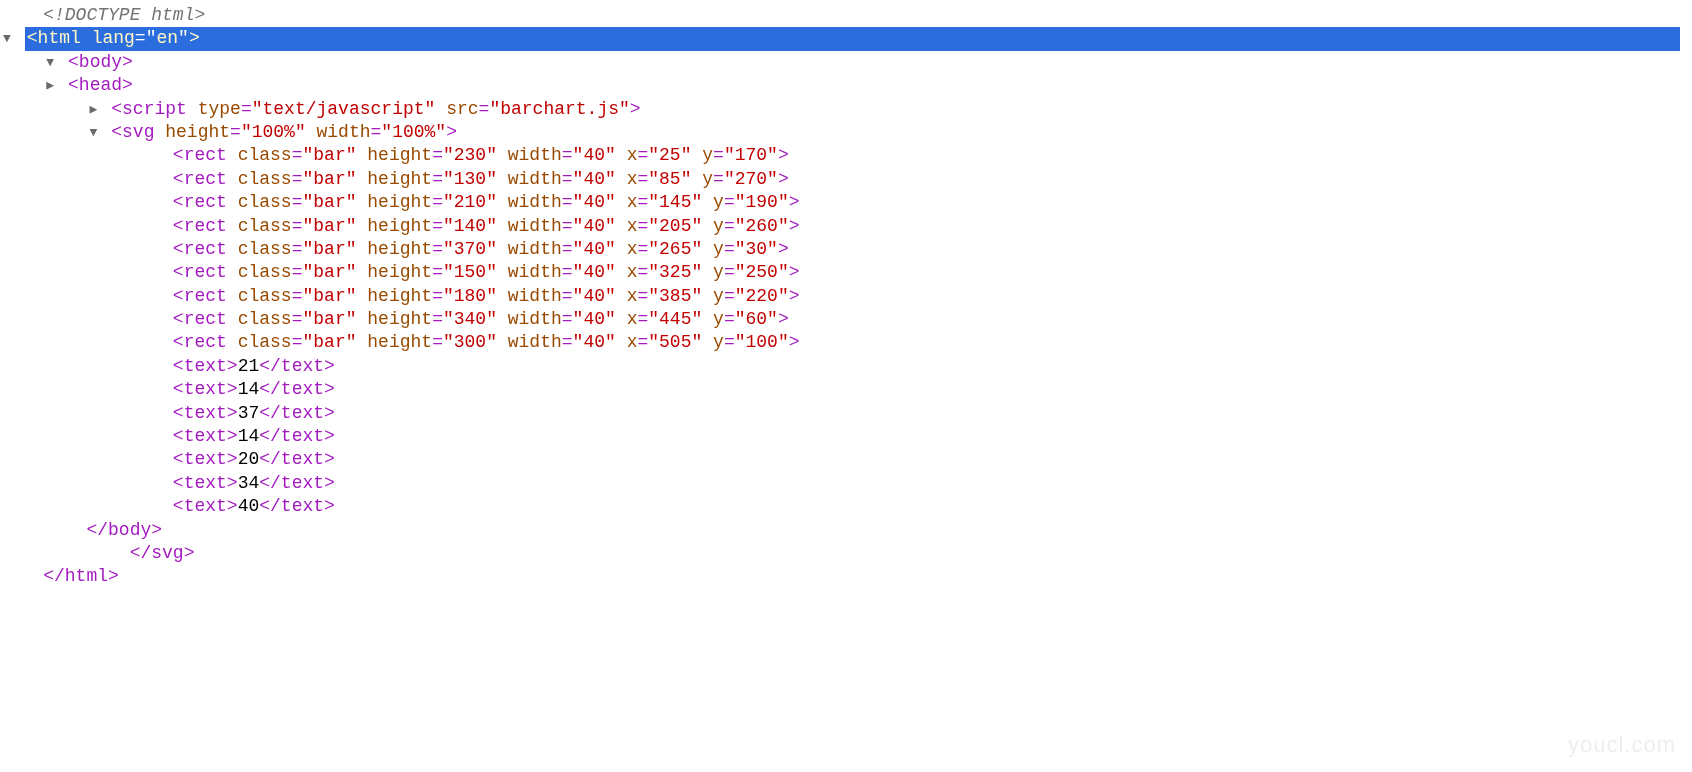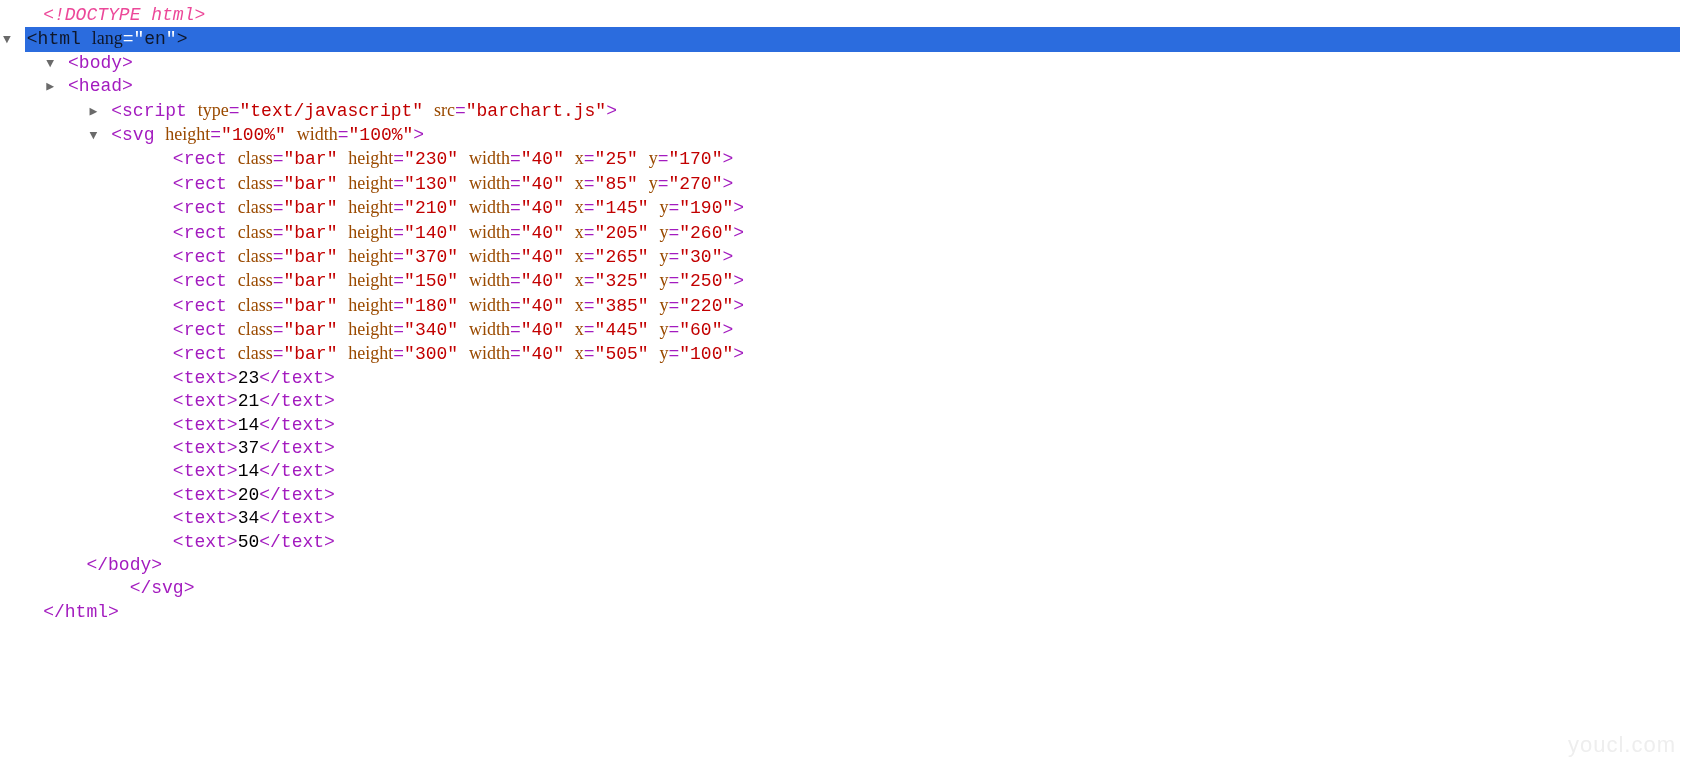--- a/index.html
+++ b/index.html
@@ -21,24 +21,24 @@
     text-align: center;
     color: #6a6a6a;
     font-size: 13px;
     cursor: pointer;
     user-select: none;
     vertical-align: 1px;
   }
   .disclosure.right::before { content: "▶"; }
   .disclosure.down::before { content: "▼"; }
   .tag { color: #a31bbf; }
-  .attr-name { color: #9a4a00; font-family: Liberation Serif, serif; }
+  .attr-name { color: #9a4a00; }
   .attr-val { color: #1a1aff; }
   .red-val { color: #c20000; }
-  .doctype { color: #ec4899; font-style: italic; }
+  .doctype { color: #737373; font-style: italic; }
   .txt { color: #000; }
   .watermark {
     position: fixed;
     right: 16px;
     bottom: 12px;
     color: #eee;
     font-family: Arial, sans-serif;
     font-size: 22px;
     letter-spacing: 1px;
   }
@@ -47,47 +47,46 @@
     display: flex;
     align-items: center;
   }
   .hl-bar {
     background: #2b6cde;
     color: #fff;
     flex: 1;
     margin-right: 12px;
     padding-left: 2px;
   }
-  .hl-bar .tag, .hl-bar .attr-name, .hl-bar .attr-val { color: #0f172a; }
+  .hl-bar .tag, .hl-bar .attr-name, .hl-bar .attr-val { color: #fef9c3; }
 </style>
 </head>
 <body>
 
 <div id="tree">
     <div class="line"><span class="indent">    </span><span class="doctype">&lt;!DOCTYPE html&gt;</span></div>
     <div class="line hl-wrapper"><span><span class="disclosure down"></span><span> </span></span><span class="hl-bar"><span class="tag">&lt;html</span><span> </span><span class="attr-name">lang</span><span>="</span><span class="attr-val">en</span><span>"</span><span class="tag">&gt;</span></span></div>
     <div class="line"><span class="indent">    </span><span class="disclosure down"></span><span> </span><span class="tag">&lt;body&gt;</span></div>
     <div class="line"><span class="indent">    </span><span class="disclosure right"></span><span> </span><span class="tag">&lt;head&gt;</span></div>
     <div class="line"><span class="indent">        </span><span class="disclosure right"></span><span> </span><span class="tag">&lt;script</span><span> </span><span class="attr-name">type</span><span class="tag">=</span><span class="red-val">"text/javascript"</span><span> </span><span class="attr-name">src</span><span class="tag">=</span><span class="red-val">"barchart.js"</span><span class="tag">&gt;</span></div>
     <div class="line"><span class="indent">        </span><span class="disclosure down"></span><span> </span><span class="tag">&lt;svg</span><span> </span><span class="attr-name">height</span><span class="tag">=</span><span class="red-val">"100%"</span><span> </span><span class="attr-name">width</span><span class="tag">=</span><span class="red-val">"100%"</span><span class="tag">&gt;</span></div>
     <div class="line"><span class="indent">                </span><span class="tag">&lt;rect</span><span> </span><span class="attr-name">class</span><span class="tag">=</span><span class="red-val">"bar"</span><span> </span><span class="attr-name">height</span><span class="tag">=</span><span class="red-val">"230"</span><span> </span><span class="attr-name">width</span><span class="tag">=</span><span class="red-val">"40"</span><span> </span><span class="attr-name">x</span><span class="tag">=</span><span class="red-val">"25"</span><span> </span><span class="attr-name">y</span><span class="tag">=</span><span class="red-val">"170"</span><span class="tag">&gt;</span></div>
     <div class="line"><span class="indent">                </span><span class="tag">&lt;rect</span><span> </span><span class="attr-name">class</span><span class="tag">=</span><span class="red-val">"bar"</span><span> </span><span class="attr-name">height</span><span class="tag">=</span><span class="red-val">"130"</span><span> </span><span class="attr-name">width</span><span class="tag">=</span><span class="red-val">"40"</span><span> </span><span class="attr-name">x</span><span class="tag">=</span><span class="red-val">"85"</span><span> </span><span class="attr-name">y</span><span class="tag">=</span><span class="red-val">"270"</span><span class="tag">&gt;</span></div>
     <div class="line"><span class="indent">                </span><span class="tag">&lt;rect</span><span> </span><span class="attr-name">class</span><span class="tag">=</span><span class="red-val">"bar"</span><span> </span><span class="attr-name">height</span><span class="tag">=</span><span class="red-val">"210"</span><span> </span><span class="attr-name">width</span><span class="tag">=</span><span class="red-val">"40"</span><span> </span><span class="attr-name">x</span><span class="tag">=</span><span class="red-val">"145"</span><span> </span><span class="attr-name">y</span><span class="tag">=</span><span class="red-val">"190"</span><span class="tag">&gt;</span></div>
     <div class="line"><span class="indent">                </span><span class="tag">&lt;rect</span><span> </span><span class="attr-name">class</span><span class="tag">=</span><span class="red-val">"bar"</span><span> </span><span class="attr-name">height</span><span class="tag">=</span><span class="red-val">"140"</span><span> </span><span class="attr-name">width</span><span class="tag">=</span><span class="red-val">"40"</span><span> </span><span class="attr-name">x</span><span class="tag">=</span><span class="red-val">"205"</span><span> </span><span class="attr-name">y</span><span class="tag">=</span><span class="red-val">"260"</span><span class="tag">&gt;</span></div>
     <div class="line"><span class="indent">                </span><span class="tag">&lt;rect</span><span> </span><span class="attr-name">class</span><span class="tag">=</span><span class="red-val">"bar"</span><span> </span><span class="attr-name">height</span><span class="tag">=</span><span class="red-val">"370"</span><span> </span><span class="attr-name">width</span><span class="tag">=</span><span class="red-val">"40"</span><span> </span><span class="attr-name">x</span><span class="tag">=</span><span class="red-val">"265"</span><span> </span><span class="attr-name">y</span><span class="tag">=</span><span class="red-val">"30"</span><span class="tag">&gt;</span></div>
     <div class="line"><span class="indent">                </span><span class="tag">&lt;rect</span><span> </span><span class="attr-name">class</span><span class="tag">=</span><span class="red-val">"bar"</span><span> </span><span class="attr-name">height</span><span class="tag">=</span><span class="red-val">"150"</span><span> </span><span class="attr-name">width</span><span class="tag">=</span><span class="red-val">"40"</span><span> </span><span class="attr-name">x</span><span class="tag">=</span><span class="red-val">"325"</span><span> </span><span class="attr-name">y</span><span class="tag">=</span><span class="red-val">"250"</span><span class="tag">&gt;</span></div>
     <div class="line"><span class="indent">                </span><span class="tag">&lt;rect</span><span> </span><span class="attr-name">class</span><span class="tag">=</span><span class="red-val">"bar"</span><span> </span><span class="attr-name">height</span><span class="tag">=</span><span class="red-val">"180"</span><span> </span><span class="attr-name">width</span><span class="tag">=</span><span class="red-val">"40"</span><span> </span><span class="attr-name">x</span><span class="tag">=</span><span class="red-val">"385"</span><span> </span><span class="attr-name">y</span><span class="tag">=</span><span class="red-val">"220"</span><span class="tag">&gt;</span></div>
     <div class="line"><span class="indent">                </span><span class="tag">&lt;rect</span><span> </span><span class="attr-name">class</span><span class="tag">=</span><span class="red-val">"bar"</span><span> </span><span class="attr-name">height</span><span class="tag">=</span><span class="red-val">"340"</span><span> </span><span class="attr-name">width</span><span class="tag">=</span><span class="red-val">"40"</span><span> </span><span class="attr-name">x</span><span class="tag">=</span><span class="red-val">"445"</span><span> </span><span class="attr-name">y</span><span class="tag">=</span><span class="red-val">"60"</span><span class="tag">&gt;</span></div>
     <div class="line"><span class="indent">                </span><span class="tag">&lt;rect</span><span> </span><span class="attr-name">class</span><span class="tag">=</span><span class="red-val">"bar"</span><span> </span><span class="attr-name">height</span><span class="tag">=</span><span class="red-val">"300"</span><span> </span><span class="attr-name">width</span><span class="tag">=</span><span class="red-val">"40"</span><span> </span><span class="attr-name">x</span><span class="tag">=</span><span class="red-val">"505"</span><span> </span><span class="attr-name">y</span><span class="tag">=</span><span class="red-val">"100"</span><span class="tag">&gt;</span></div>
-    <div class="line"><span class="indent">                </span><span class="tag">&lt;text&gt;</span><span class="txt">23</span><span class="tag">&lt;/text&gt;</span></div>
     <div class="line"><span class="indent">                </span><span class="tag">&lt;text&gt;</span><span class="txt">21</span><span class="tag">&lt;/text&gt;</span></div>
     <div class="line"><span class="indent">                </span><span class="tag">&lt;text&gt;</span><span class="txt">14</span><span class="tag">&lt;/text&gt;</span></div>
     <div class="line"><span class="indent">                </span><span class="tag">&lt;text&gt;</span><span class="txt">37</span><span class="tag">&lt;/text&gt;</span></div>
     <div class="line"><span class="indent">                </span><span class="tag">&lt;text&gt;</span><span class="txt">14</span><span class="tag">&lt;/text&gt;</span></div>
     <div class="line"><span class="indent">                </span><span class="tag">&lt;text&gt;</span><span class="txt">20</span><span class="tag">&lt;/text&gt;</span></div>
     <div class="line"><span class="indent">                </span><span class="tag">&lt;text&gt;</span><span class="txt">34</span><span class="tag">&lt;/text&gt;</span></div>
-    <div class="line"><span class="indent">                </span><span class="tag">&lt;text&gt;</span><span class="txt">50</span><span class="tag">&lt;/text&gt;</span></div>
+    <div class="line"><span class="indent">                </span><span class="tag">&lt;text&gt;</span><span class="txt">40</span><span class="tag">&lt;/text&gt;</span></div>
     <div class="line"><span class="indent">        </span><span class="tag">&lt;/body&gt;</span></div>
     <div class="line"><span class="indent">            </span><span class="tag">&lt;/svg&gt;</span></div>
     <div class="line"><span class="indent">    </span><span class="tag">&lt;/html&gt;</span></div>
   </div>
 
 <div class="watermark">youcl.com</div>
 
 </body></html>

